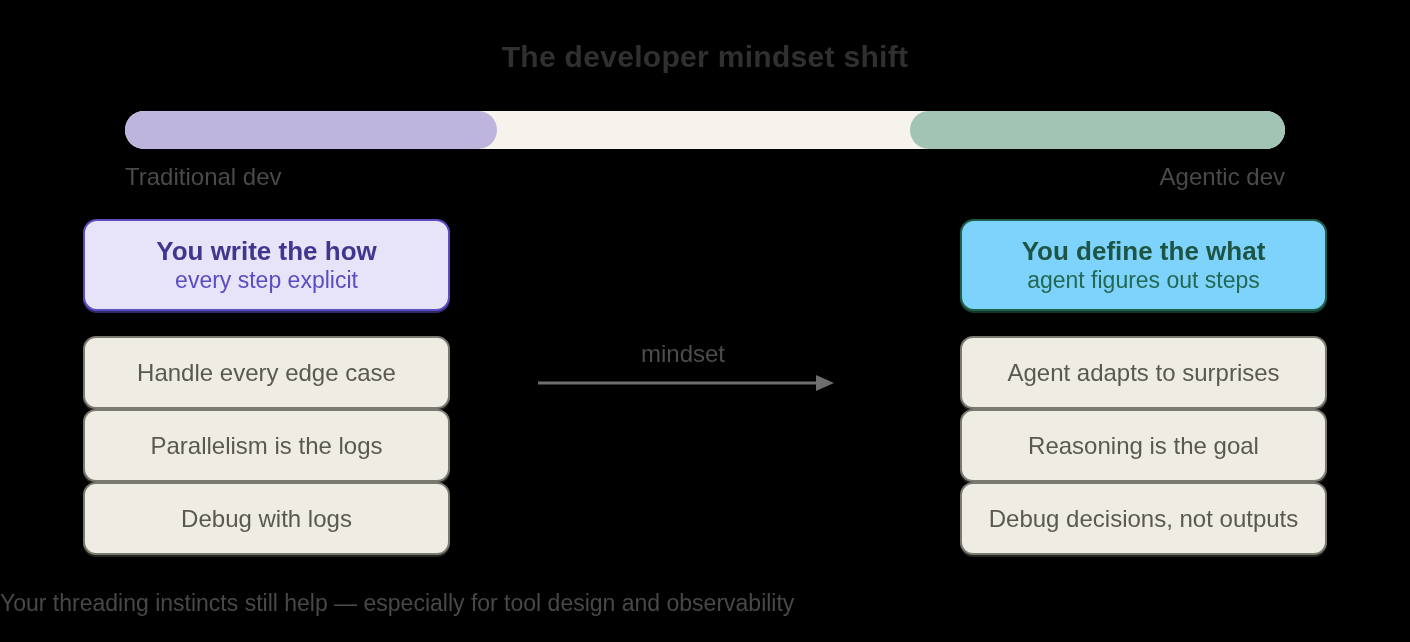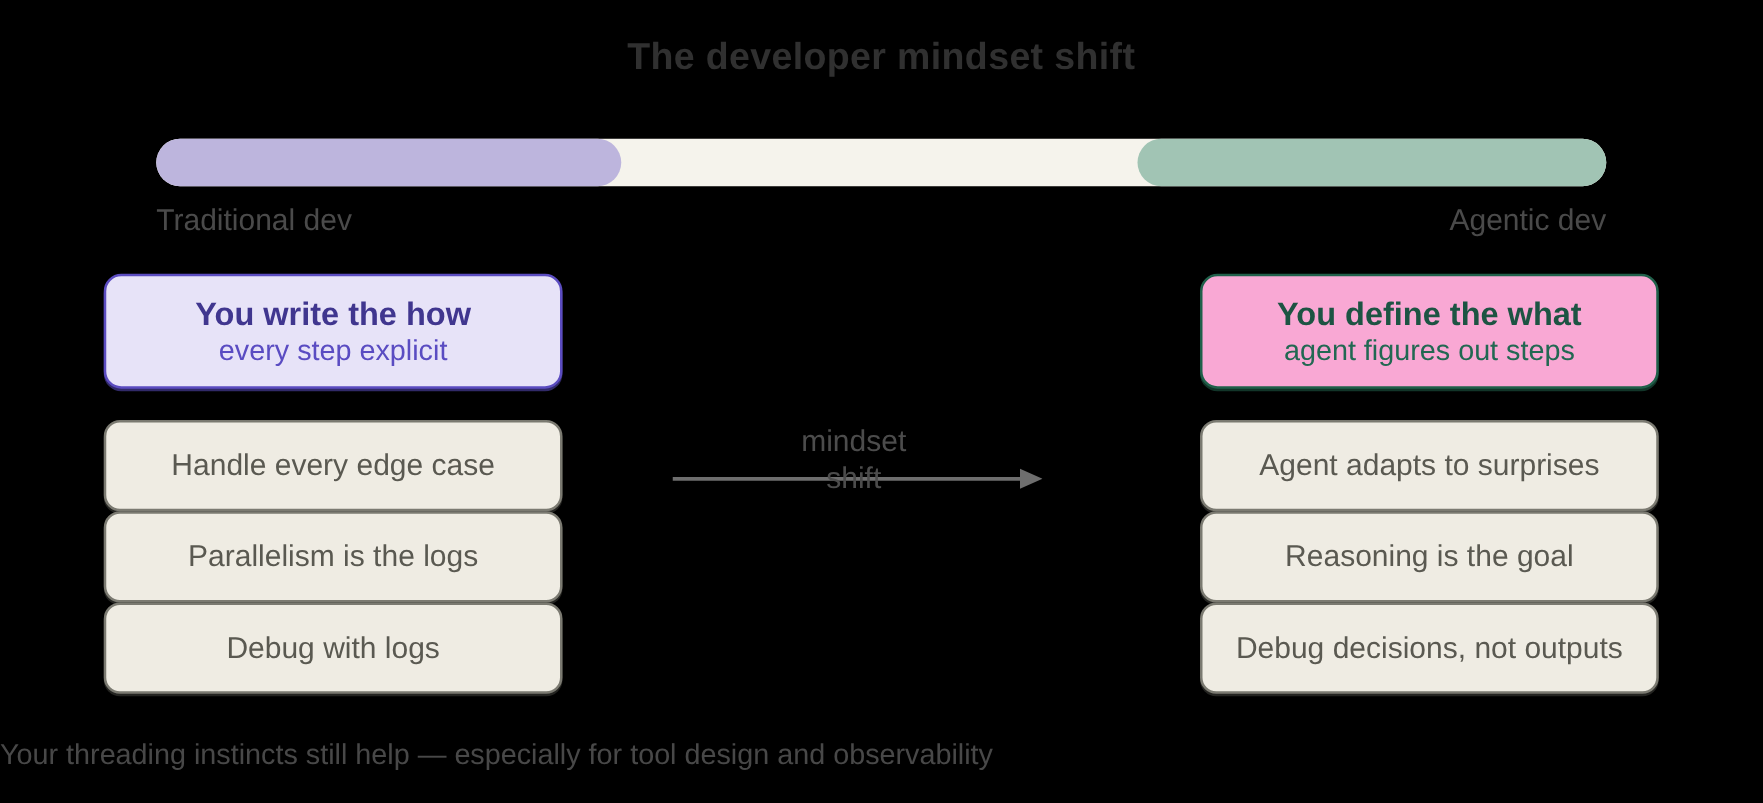--- a/index.html
+++ b/index.html
@@ -10,21 +10,21 @@
   }
   .canvas {
     position: relative;
     width: 1410px;
     height: 642px;
     background: #000000;
     overflow: hidden;
   }
   .page-title {
     position: absolute;
-    top: 29px;
+    top: 40px;
     left: 0;
     width: 100%;
     text-align: center;
     font-size: 30px;
     font-weight: bold;
     color: #303030;
     letter-spacing: 0.3px;
   }
   
   .bar-track {
@@ -81,21 +81,21 @@
     justify-content: center;
     align-items: center;
   }
   .highlight-box.purple {
     background: #e7e3f8;
     border-color: #5b4cc0;
     box-shadow: 0 2px 0 rgba(90, 76, 192, 0.55);
     text-align: center;
   }
   .highlight-box.green {
-    background: #f9a8d4;
+    background: #7dd3fc;
     border-color: #20604a;
     box-shadow: 0 2px 0 rgba(32, 96, 74, 0.55);
   }
   .hl-title {
     font-size: 26px;
     font-weight: bold;
     line-height: 31px;
   }
   .hl-sub {
     font-size: 23px;
@@ -183,18 +183,17 @@
     <div class="item-box">Reasoning is the goal</div>
     <div class="item-box">Debug decisions, not outputs</div>
   </div>
 
   <svg class="shift-arrow" viewBox="0 0 296 18">
     <line x1="0" y1="9" x2="280" y2="9" stroke="#6e6e6e" stroke-width="3"></line>
     <polygon points="278,1 296,9 278,17" fill="#6e6e6e"></polygon>
   </svg>
   <div class="shift-label">
     <div>mindset</div>
-    <div>shift</div>
   </div>
 
   <div class="footer-note">Your threading instincts still help — especially for tool design and observability</div>
 
 </div>
 
 </body></html>

